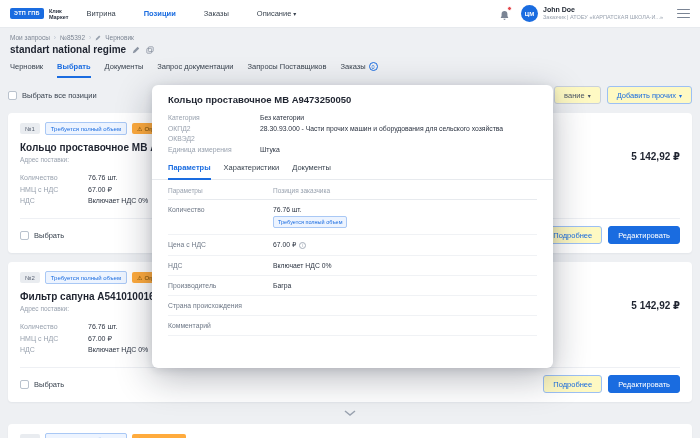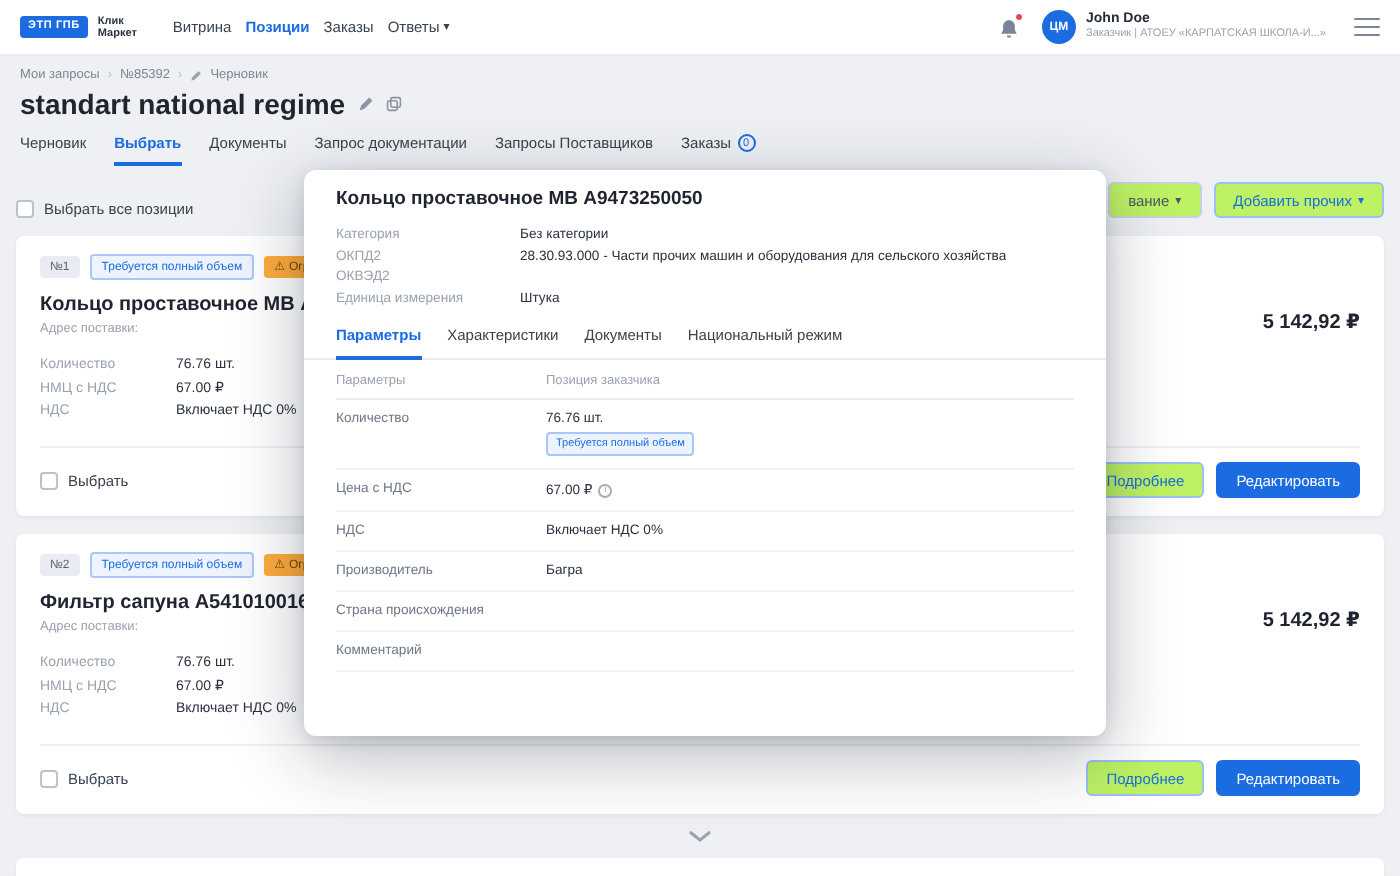--- a/index.html
+++ b/index.html
@@ -3,57 +3,57 @@
 <meta charset="utf-8">
 <style>
   *{box-sizing:border-box;margin:0;padding:0}
   html,body{width:700px;height:438px}
   body{font-family:"Liberation Sans","DejaVu Sans",sans-serif;background:#eef0f3;position:relative;overflow:hidden;color:#1f2430}
 
   
   .hdr{height:28px;background:#fff;border-bottom:1px solid #e7eaee;display:flex;align-items:center;padding:0 10px;position:relative;z-index:2}
   .logo-box{background:#1a6ce0;color:#fff;font-size:5.5px;font-weight:bold;padding:3px 4px;border-radius:2px;letter-spacing:.3px;line-height:1;display:inline-block}
   .brand{display:flex;flex-direction:column;margin-left:5px;font-size:5.5px;line-height:6px;color:#2a3240;font-weight:bold}
-  .nav{display:flex;gap:7px;margin-left:18px;align-items:center}
+  .nav{display:flex;gap:28px;margin-left:18px;align-items:center}
   .nav-item{font-size:7.5px;color:#39434f;cursor:pointer;display:flex;align-items:center;gap:2px}
   .nav-item.active{color:#1a6ce0;font-weight:bold}
   .caret{font-size:6px}
   .spacer{flex:1}
   .bell{position:relative;width:13px;height:13px;margin-right:9px;cursor:pointer}
   .bell svg{width:11px;height:11px;fill:#7a8494}
   .bell-dot{position:absolute;top:-1px;right:0;width:5px;height:5px;background:#e5484d;border-radius:50%;border:1px solid #fff}
   .avatar{width:17px;height:17px;border-radius:50%;background:#1a6ce0;color:#fff;font-size:6px;font-weight:bold;display:flex;align-items:center;justify-content:center;margin-right:5px;flex:none}
   .user{display:flex;flex-direction:column;max-width:130px}
   .user-name{font-size:7px;font-weight:bold;color:#242b36;line-height:8px}
   .user-role{font-size:5.5px;color:#99a2af;line-height:7px;white-space:nowrap;overflow:hidden;text-overflow:ellipsis}
   .burger{display:flex;flex-direction:column;gap:2.5px;margin-left:14px;width:13px;cursor:pointer}
   .burger i{height:1.5px;background:#7a8494;border-radius:1px;display:block}
 
   
   .crumb-band{padding:6px 10px 0}
   .crumbs{display:flex;align-items:center;gap:4px;font-size:6.5px;color:#7d8694}
   .crumbs .sep{color:#b7bfca}
   .pencil-svg{width:6px;height:6px;fill:#97a0ad}
   .title-row{display:flex;align-items:center;gap:6px;margin-top:3px}
-  .title-row h1{font-size:14px;font-weight:bold;color:#1f2430}
+  .title-row h1{font-size:10px;font-weight:bold;color:#1f2430}
   .icon-btn{display:inline-flex;cursor:pointer}
   .icon-btn svg{width:8px;height:8px;fill:#8b94a2}
 
   
   .tabs{display:flex;gap:14px;padding:7px 10px 0;align-items:flex-end}
   .tab{font-size:7.5px;color:#39434f;padding-bottom:5px;border-bottom:2px solid transparent;display:flex;gap:3px;align-items:center;cursor:pointer}
   .tab.active{color:#1a6ce0;border-bottom-color:#1a6ce0;font-weight:bold}
   .tab-badge{min-width:9px;height:9px;border:1px solid #1a6ce0;color:#1a6ce0;border-radius:50%;font-size:5.5px;display:inline-flex;align-items:center;justify-content:center;padding:0 1px}
 
   
-  .toolbar{display:flex;align-items:flex-end;padding:8px 8px 0}
+  .toolbar{display:flex;align-items:center;padding:8px 8px 0}
   .chk{width:9px;height:9px;border:1px solid #b9c2cd;border-radius:2px;background:#fff;display:inline-block;flex:none}
   .chk-row{display:flex;align-items:center;gap:5px;font-size:7.5px;color:#39434f;cursor:pointer}
   .tb-actions{margin-left:auto;display:flex;gap:6px}
-  .btn{display:inline-flex;align-items:center;justify-content:center;gap:3px;height:18px;padding:0 9px;border-radius:3px;font-size:7.5px;background:#bef264;border:1px solid #c9d1dc;color:#4a5564;font-family:inherit;cursor:pointer;white-space:nowrap}
+  .btn{display:inline-flex;align-items:center;justify-content:center;gap:3px;height:18px;padding:0 9px;border-radius:3px;font-size:7.5px;background:#fef9c3;border:1px solid #c9d1dc;color:#4a5564;font-family:inherit;cursor:pointer;white-space:nowrap}
   .btn.blue{border-color:#9cc0f4;color:#1a6ce0}
   .btn.solid{background:#1a6ce0;border-color:#1a6ce0;color:#fff}
 
   
   .card{background:#fff;border-radius:4px;margin:9px 8px 0;padding:9px 12px;position:relative;height:140px;display:flex;flex-direction:column;box-shadow:0 1px 2px rgba(20,30,50,.05)}
   .card.stub{height:70px;margin-top:0}
   .badges{display:flex;gap:5px;align-items:center}
   .pill{font-size:6px;line-height:1;padding:2.5px 5px;border-radius:2px;display:inline-flex;align-items:center;gap:2px;white-space:nowrap}
   .pill.gray{background:#e9ecf0;color:#596273}
   .pill.blue{background:#edf4ff;border:1px solid #a9c8f5;color:#1a6ce0}
@@ -101,21 +101,21 @@
   <span class="logo-box">ЭТП ГПБ</span>
   <span class="brand">
     <span>Клик</span>
     <span>Маркет</span>
   </span>
   <nav class="nav">
     <span class="nav-item">Витрина</span>
     <span class="nav-item active">Позиции</span>
     <span class="nav-item">Заказы</span>
     <span class="nav-item">
-        <span>Ответы</span>
+        <span>Описание</span>
         <span class="caret">▾</span>
       </span>
   </nav>
   <span class="spacer"></span>
   <span class="bell">
     <svg viewBox="0 0 12 12">
         <path d="M6 1.2c-1.9 0-3.2 1.4-3.2 3.4v2L1.8 8.6h8.4L9.2 6.6v-2c0-2-1.3-3.4-3.2-3.4z"></path>
         <path d="M4.8 9.6a1.2 1.2 0 0 0 2.4 0z"></path>
       </svg>
     <span class="bell-dot"></span>
@@ -298,21 +298,20 @@
       </div>
     <div class="f-row">
         <span class="f-label">Единица измерения</span>
         <span class="f-value">Штука</span>
       </div>
   </div>
   <div class="m-tabs">
     <span class="m-tab active">Параметры</span>
     <span class="m-tab">Характеристики</span>
     <span class="m-tab">Документы</span>
-    <span class="m-tab">Национальный режим</span>
   </div>
   <div class="m-table">
     <div class="mt-head">
       <span class="mt-col1">Параметры</span>
       <span>Позиция заказчика</span>
     </div>
     <div class="mt-row">
       <span class="mt-label">Количество</span>
       <span class="mt-value"><span>76.76 шт.</span><br><span class="mini-pill">Требуется полный объем</span></span>
     </div>

